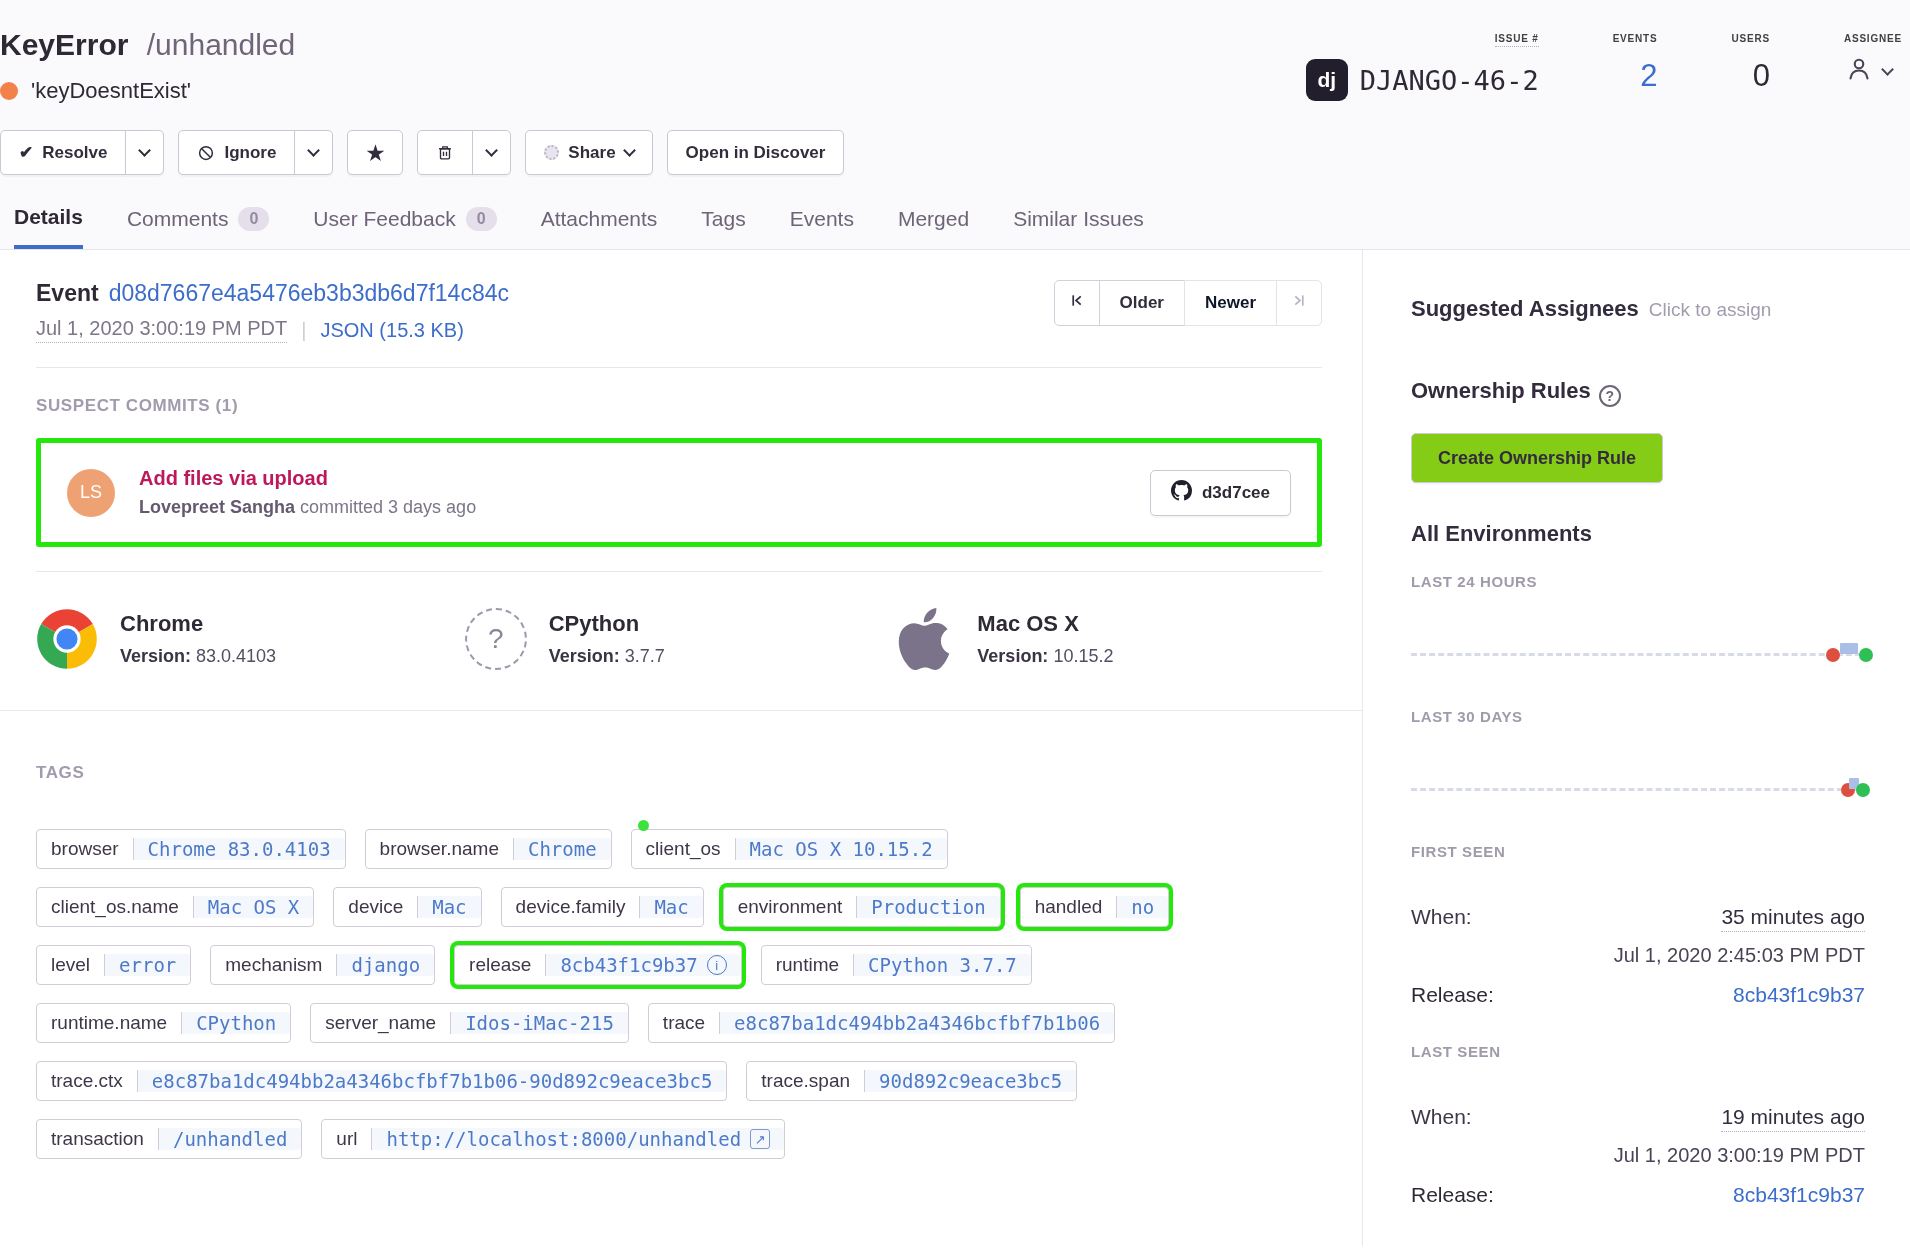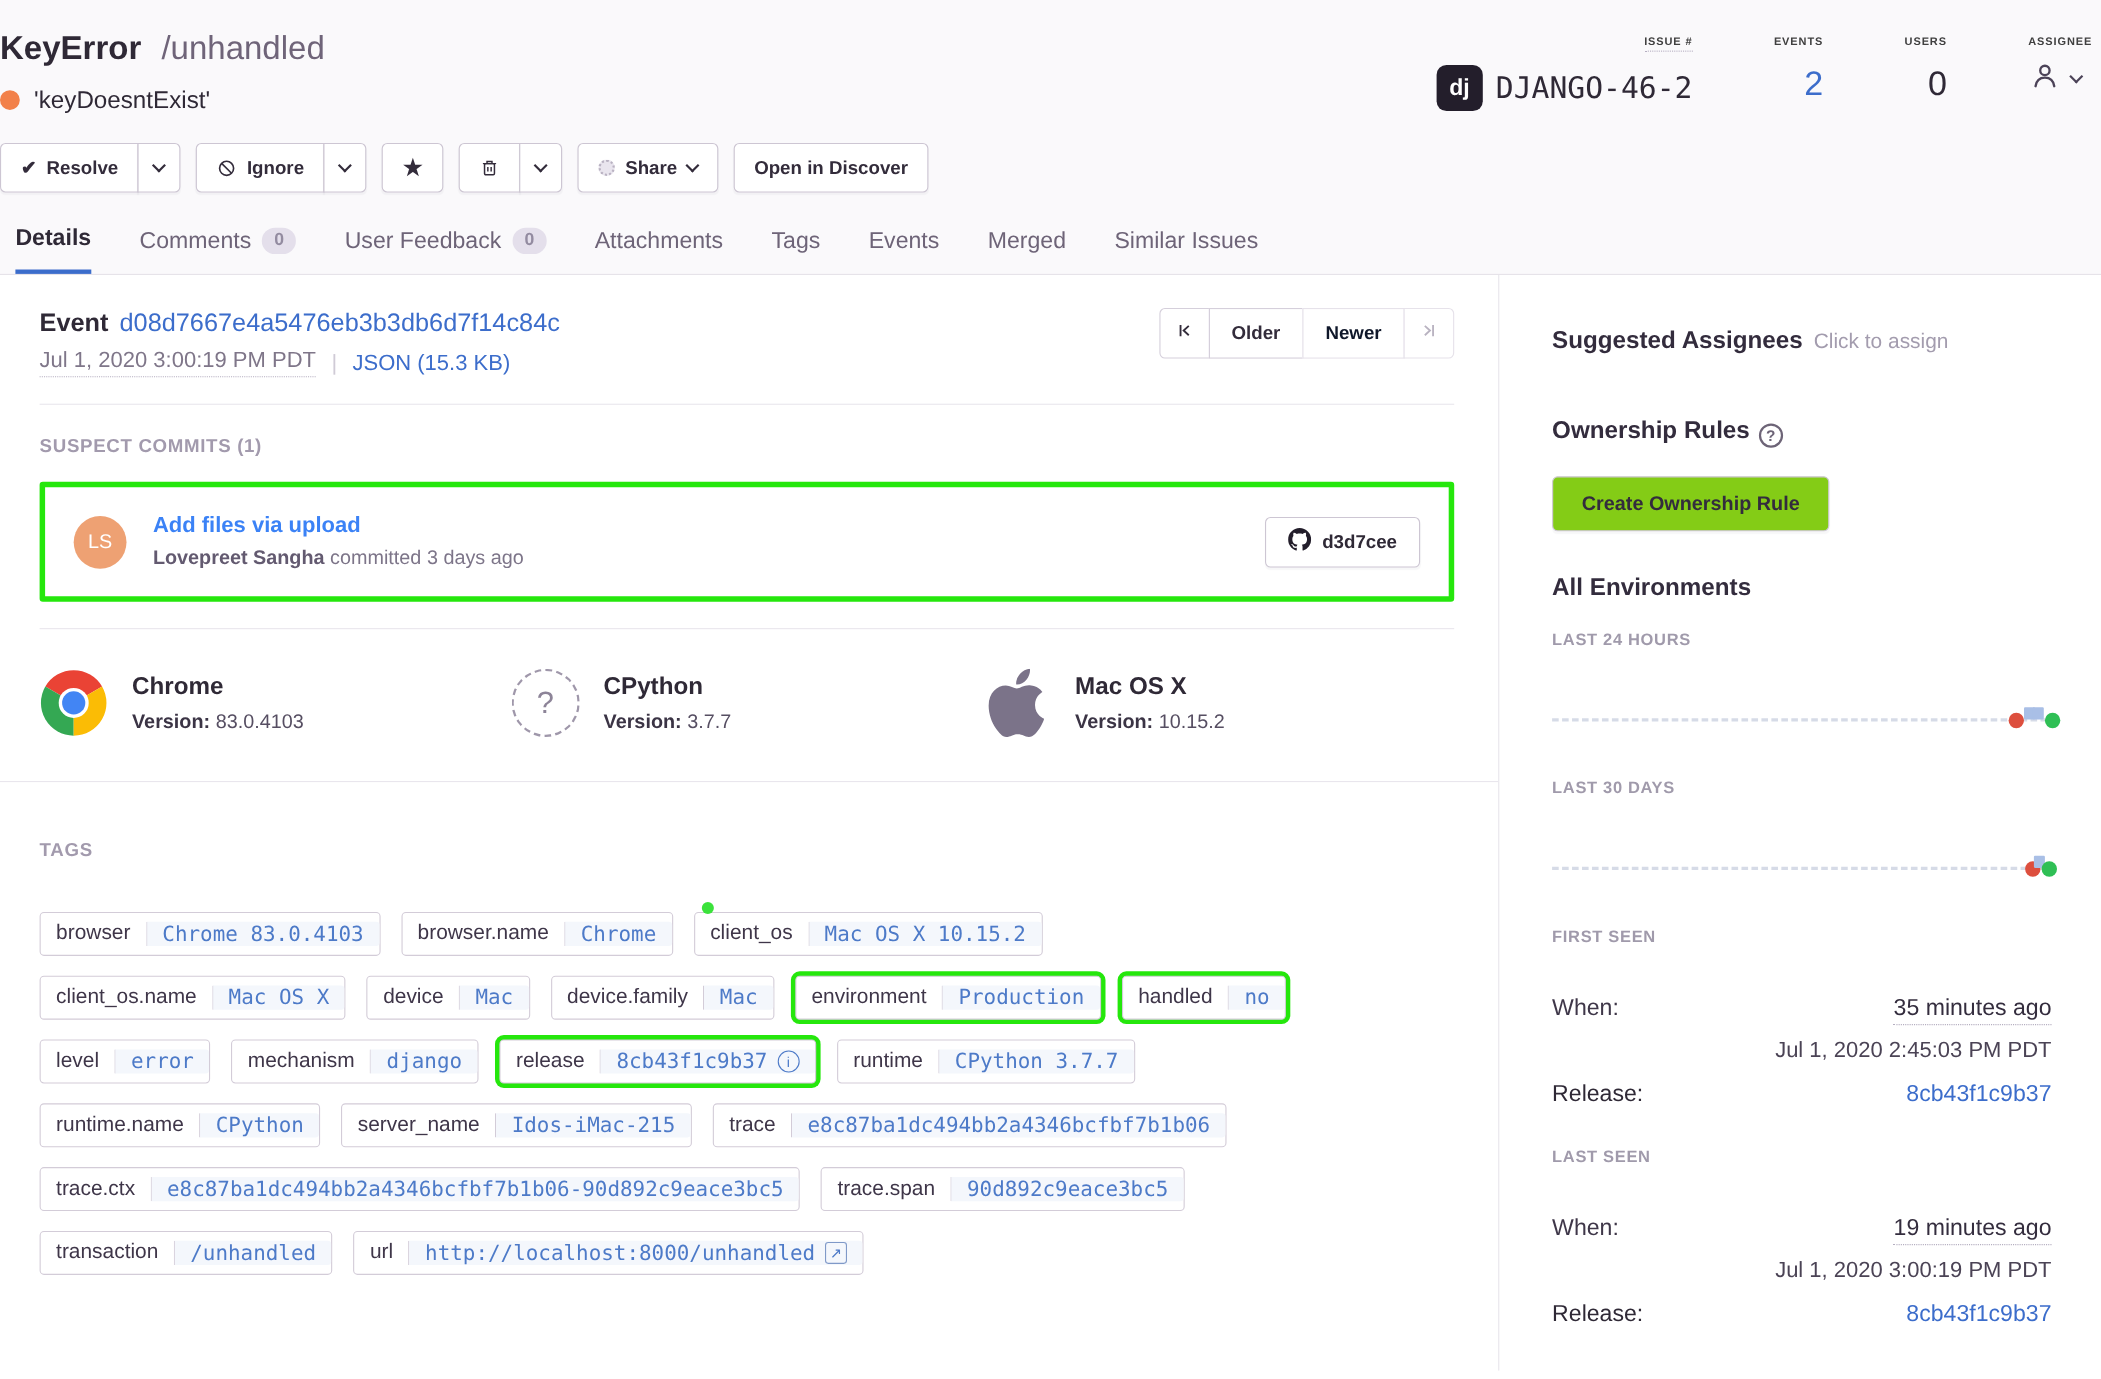--- a/index.html
+++ b/index.html
@@ -72,21 +72,21 @@
   .pager .pbtn.disabled { color:#0f172a; border-color:#e6e2ea; cursor:default; }
 
   hr.rule { border:none; border-top:1px solid #e9e6ed; margin-top:24px; }
   .section-label { margin-top:28px; font-size:17px; font-weight:bold; letter-spacing:0.6px; color:#a29aad; }
 
   .suspect-panel { margin-top:22px; border:5px solid #25e70c; border-radius:3px; background:#fff;
     padding:24px 26px; display:flex; align-items:center; gap:24px; }
   .avatar { width:48px; height:48px; border-radius:50%; background:#eea173; color:#fff;
     font-size:18px; display:flex; align-items:center; justify-content:center; }
   .commit-info { flex:1; }
-  .commit-title { font-size:20px; font-weight:bold; color:#3b82f6; }
+  .commit-title { font-size:20px; font-weight:bold; color:#be185d; }
   .commit-meta { margin-top:7px; font-size:18px; color:#7d7589; }
   .commit-meta b { color:#635a70; }
   .sha-btn { background:#fff; border:1px solid #cdc6d3; border-radius:5px; height:46px; padding:0 20px;
     font-size:17px; font-weight:bold; color:#2f2936; display:flex; align-items:center; gap:10px;
     cursor:pointer; box-shadow:0 2px 1px rgba(60,50,80,.04); font-family:inherit; }
 
   .contexts { display:flex; margin-top:36px; padding-bottom:40px; }
   .ctx-card { flex:1; display:flex; align-items:center; gap:22px; }
   .ctx-icon { width:62px; height:62px; flex:0 0 62px; }
   .ctx-icon.question { border:2px dashed #9f97aa; border-radius:50%; color:#8d8498; font-size:28px;

